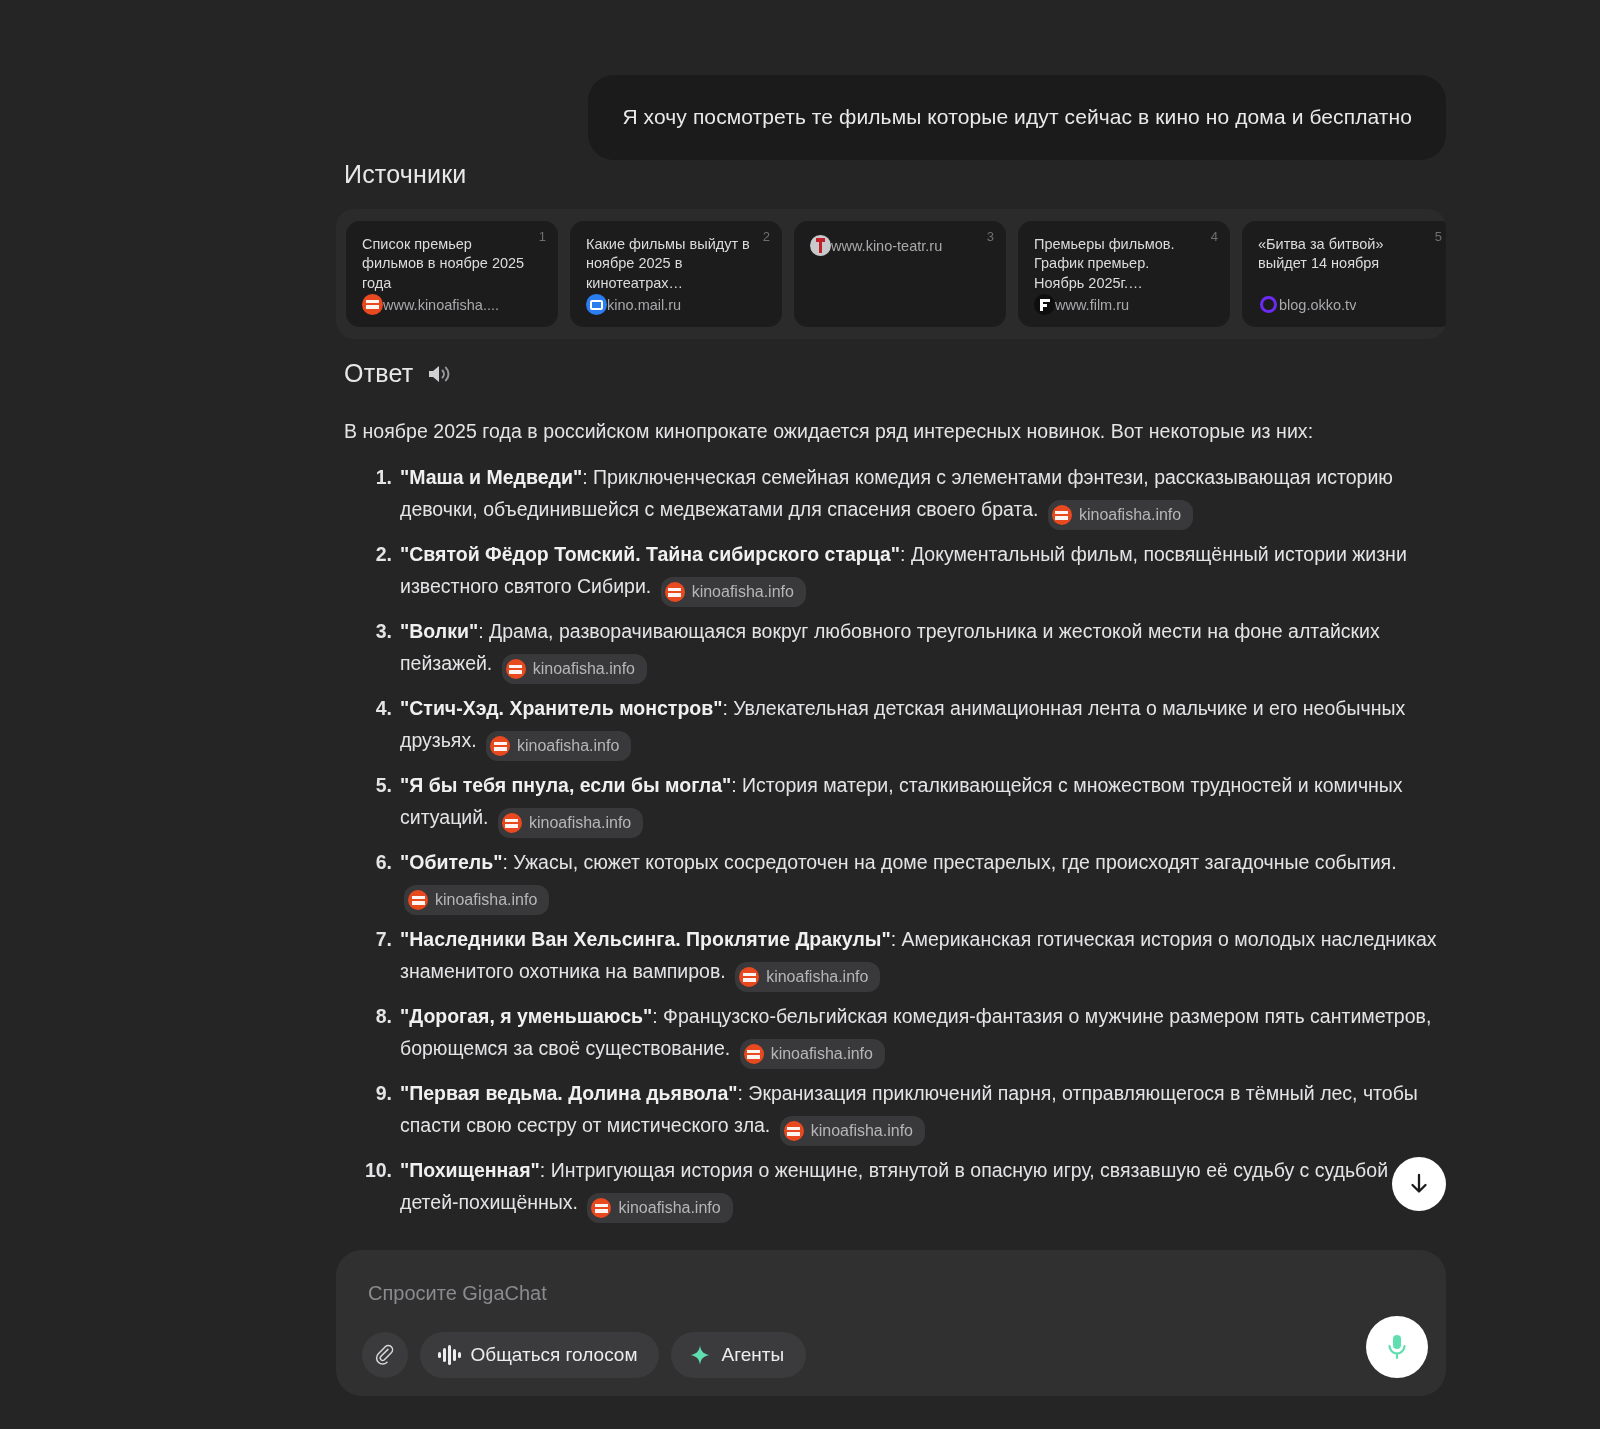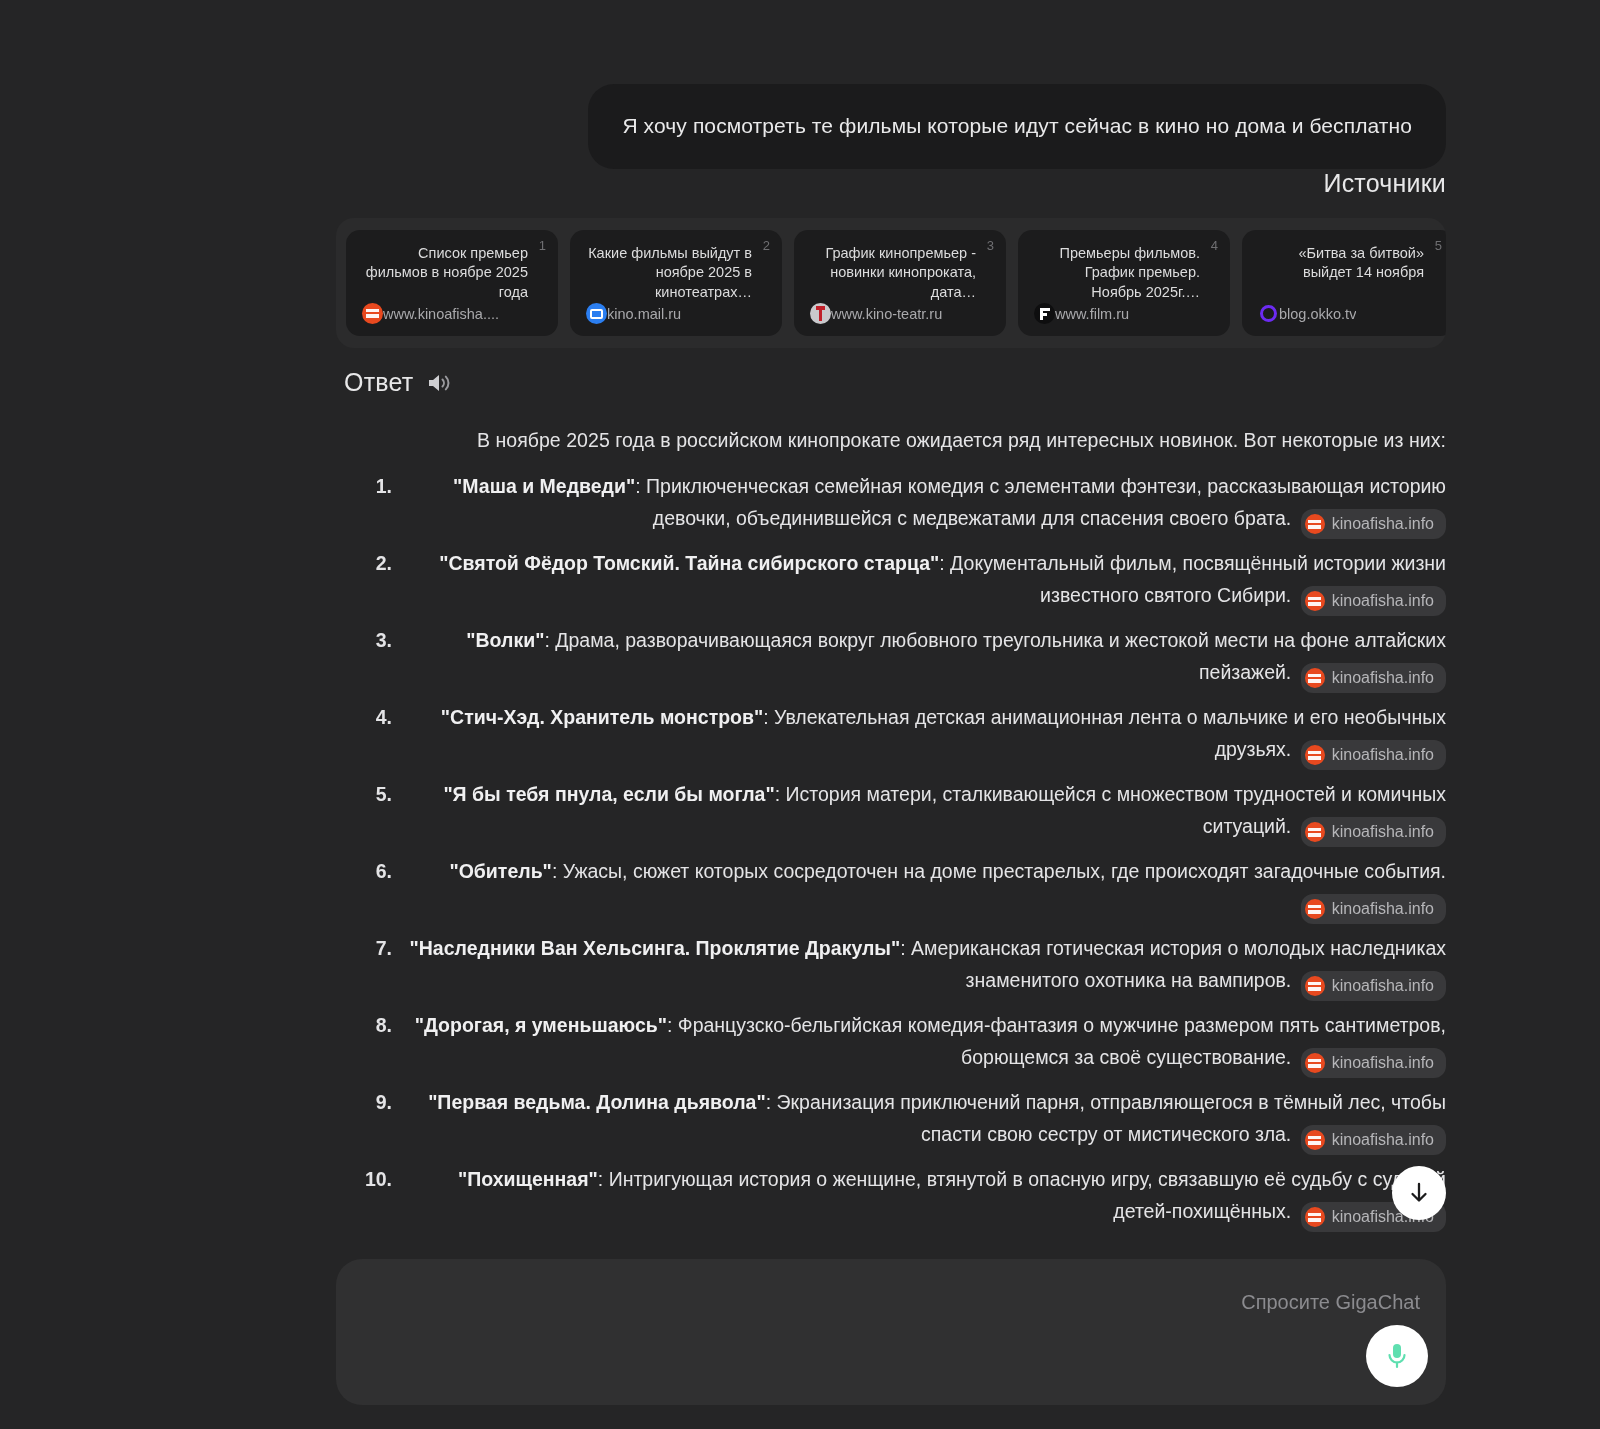--- a/index.html
+++ b/index.html
@@ -15,24 +15,23 @@
   #root {
     position: relative;
     width: 1600px;
     height: 1429px;
     background: #252526;
   }
 
   .page {
     position: absolute;
     left: 336px;
-    top: 13px;
+    top: 4px;
     width: 1110px;
     height: 1181px;
-    text-align: right;
   }
 
   
   .user-row {
     display: flex;
     justify-content: flex-end;
     padding-top: 71px;
   }
   .user-bubble {
     background: #1b1b1c;
@@ -308,21 +307,20 @@
         <div class="source-foot">
           <span class="fav fav-mail">
               <i></i>
             </span>
           <span class="source-domain">kino.mail.ru</span>
         </div>
       </div>
 
       <div class="source-card">
         <div class="num">3</div>
-        <div class="source-title">График кинопремьер - новинки кинопроката, дата…</div>
         <div class="source-foot">
           <span class="fav fav-globe">
               <i></i>
             </span>
           <span class="source-domain">www.kino-teatr.ru</span>
         </div>
       </div>
 
       <div class="source-card">
         <div class="num">4</div>
@@ -439,20 +437,47 @@
 
     <div id="scroll-down">
       <svg width="26" height="26" viewBox="0 0 26 26" aria-hidden="true">
         <path d="M13 4 V20 M6.5 14 L13 20.5 L19.5 14" stroke="#1b1b1c" stroke-width="2.3" fill="none" stroke-linecap="round" stroke-linejoin="round"></path>
       </svg>
     </div>
 
     <div class="composer">
       <div class="composer-placeholder">Спросите GigaChat</div>
 
+      <div class="composer-tools">
+
+        <div class="tool-circle">
+          <svg width="22" height="22" viewBox="0 0 24 24" aria-hidden="true">
+            <path d="M16.5 7.5 L8.3 15.7 a2.8 2.8 0 0 0 4 4 l8.2-8.2 a5 5 0 0 0-7.1-7.1 L5.2 12.6 a7.2 7.2 0 0 0 10.2 10.2" stroke="#d7d7da" stroke-width="1.8" fill="none" stroke-linecap="round" transform="translate(0,-1) scale(0.92)"></path>
+          </svg>
+        </div>
+
+        <div class="pill">
+          <span class="wave">
+              <b></b>
+              <b></b>
+              <b></b>
+              <b></b>
+              <b></b>
+            </span>
+          <span>Общаться голосом</span>
+        </div>
+
+        <div class="pill">
+          <svg width="22" height="22" viewBox="0 0 24 24" aria-hidden="true">
+            <path d="M12 1.5 C12.9 7.3 14.6 9.9 22 12 C14.6 14.1 12.9 16.7 12 22.5 C11.1 16.7 9.4 14.1 2 12 C9.4 9.9 11.1 7.3 12 1.5 Z" fill="#5FDFB0"></path>
+          </svg>
+          <span>Агенты</span>
+        </div>
+
+      </div>
 
       <div id="mic-fab">
         <svg width="26" height="30" viewBox="0 0 26 30" aria-hidden="true">
           <rect x="9" y="3" width="8" height="14" rx="4" fill="#5FDFB0"></rect>
           <path d="M5.5 14 a7.5 7.5 0 0 0 15 0" stroke="#5FDFB0" stroke-width="2.2" fill="none" stroke-linecap="round"></path>
           <path d="M13 21.5 V26" stroke="#5FDFB0" stroke-width="2.2" stroke-linecap="round"></path>
         </svg>
       </div>
     </div>
 

